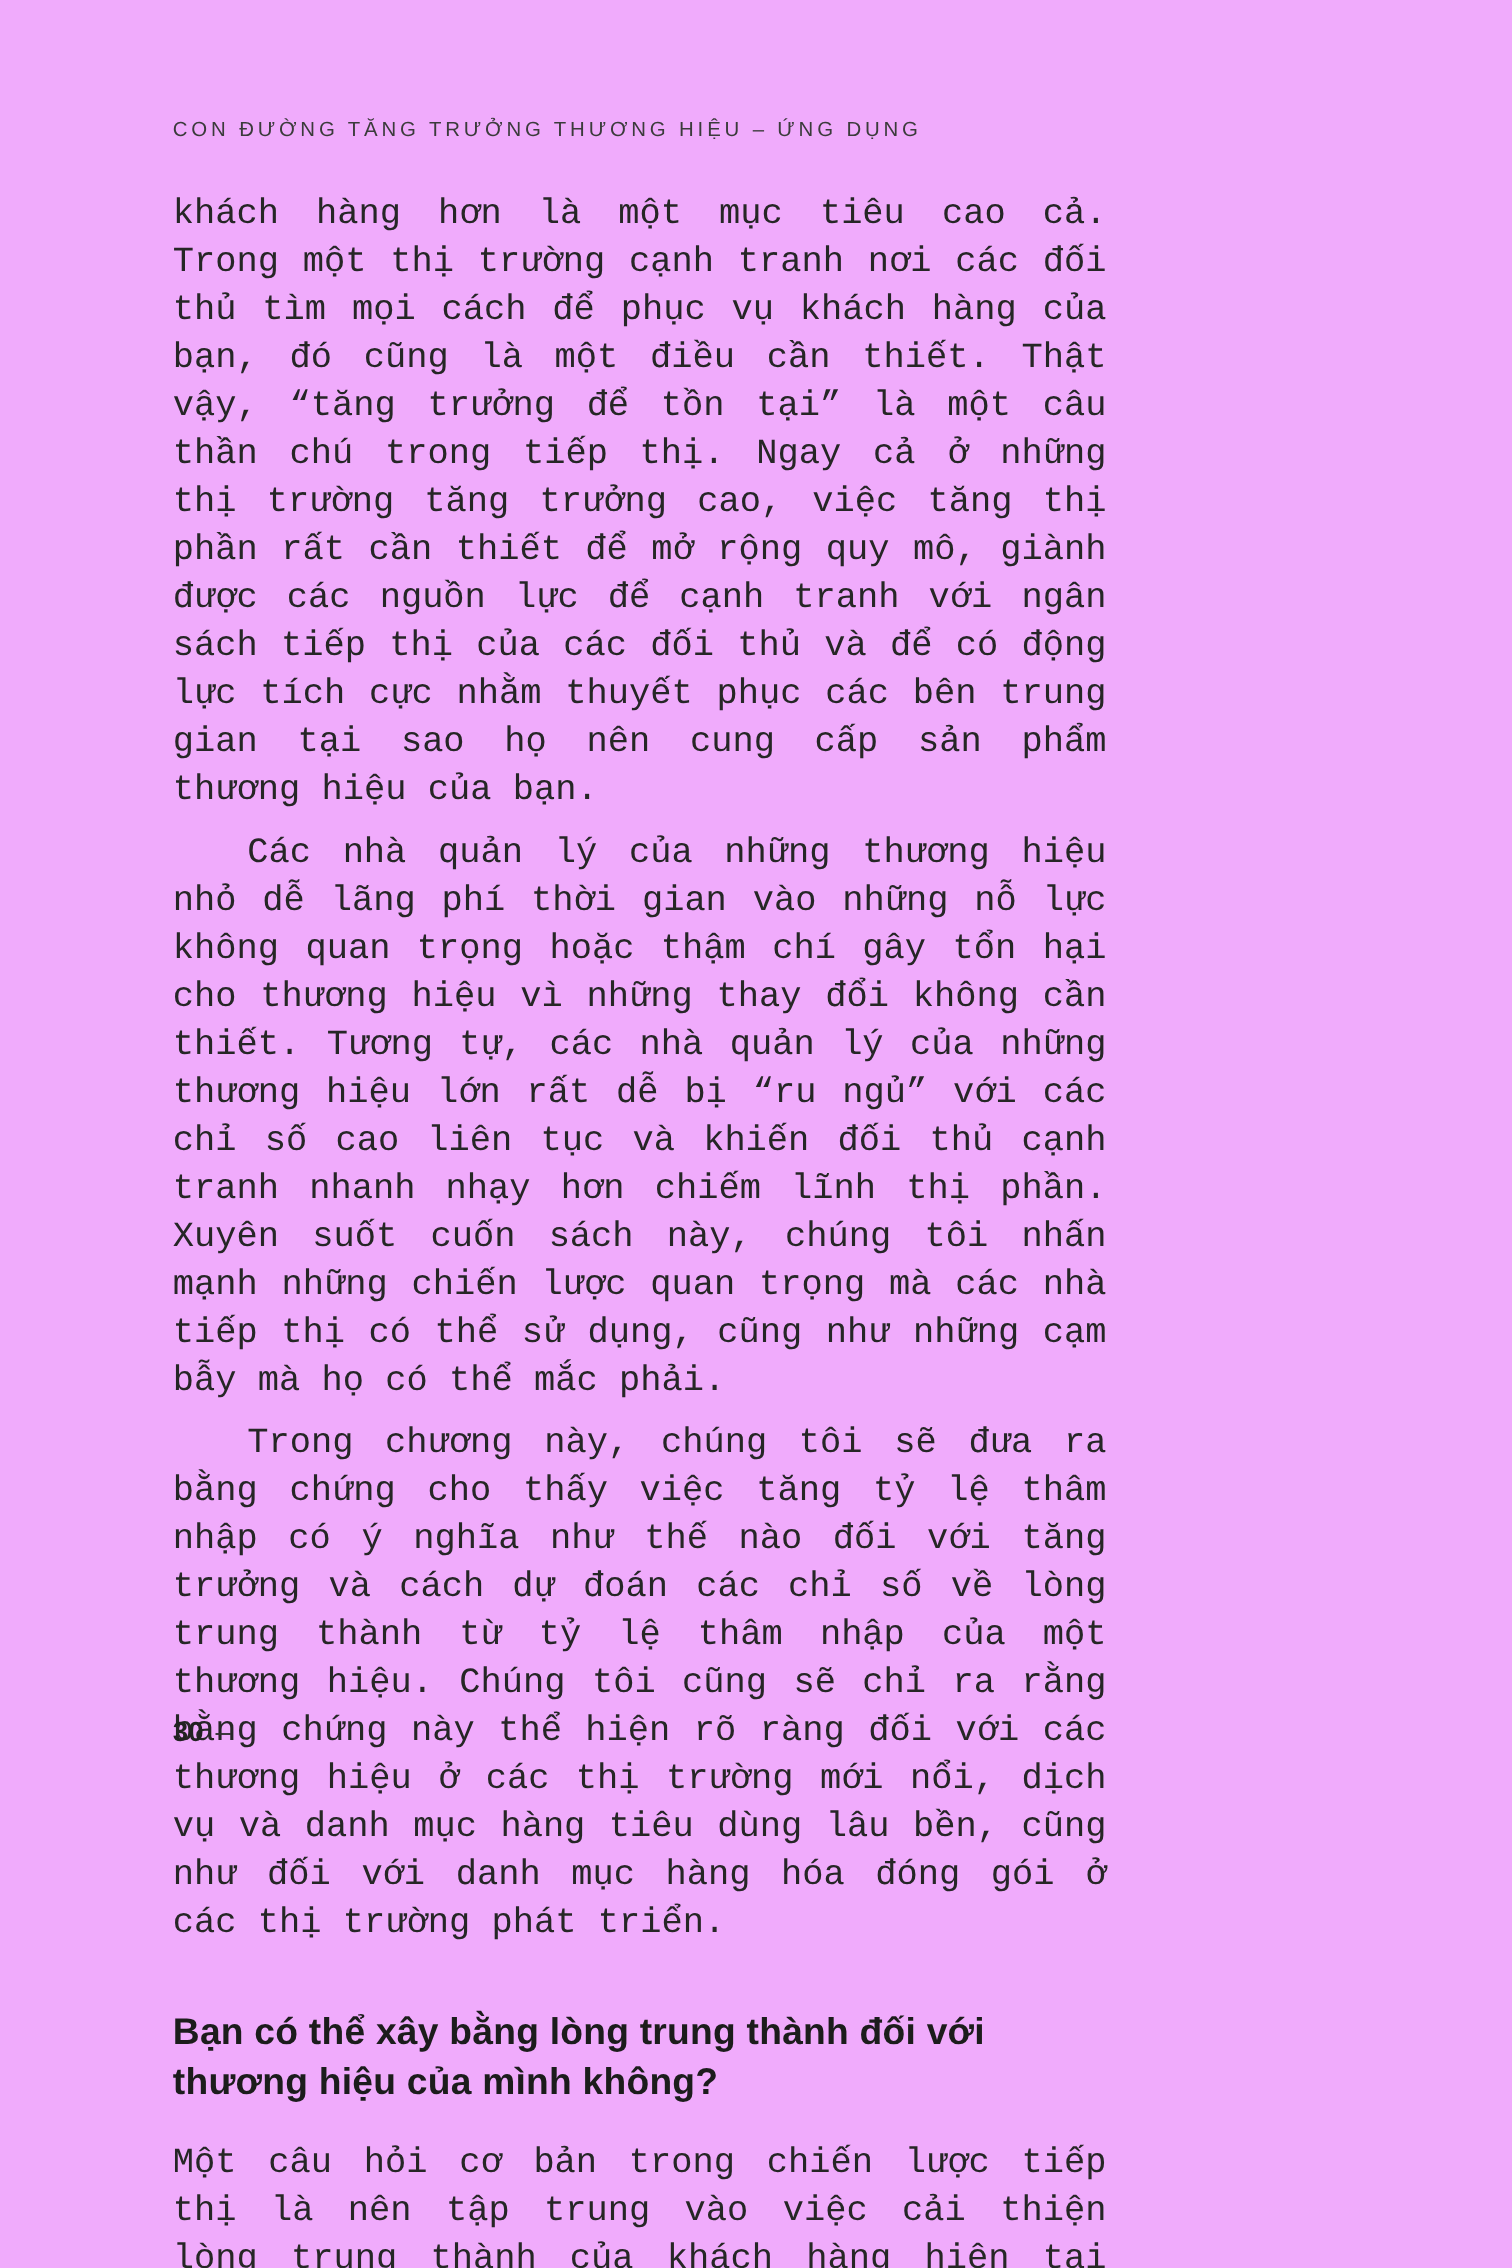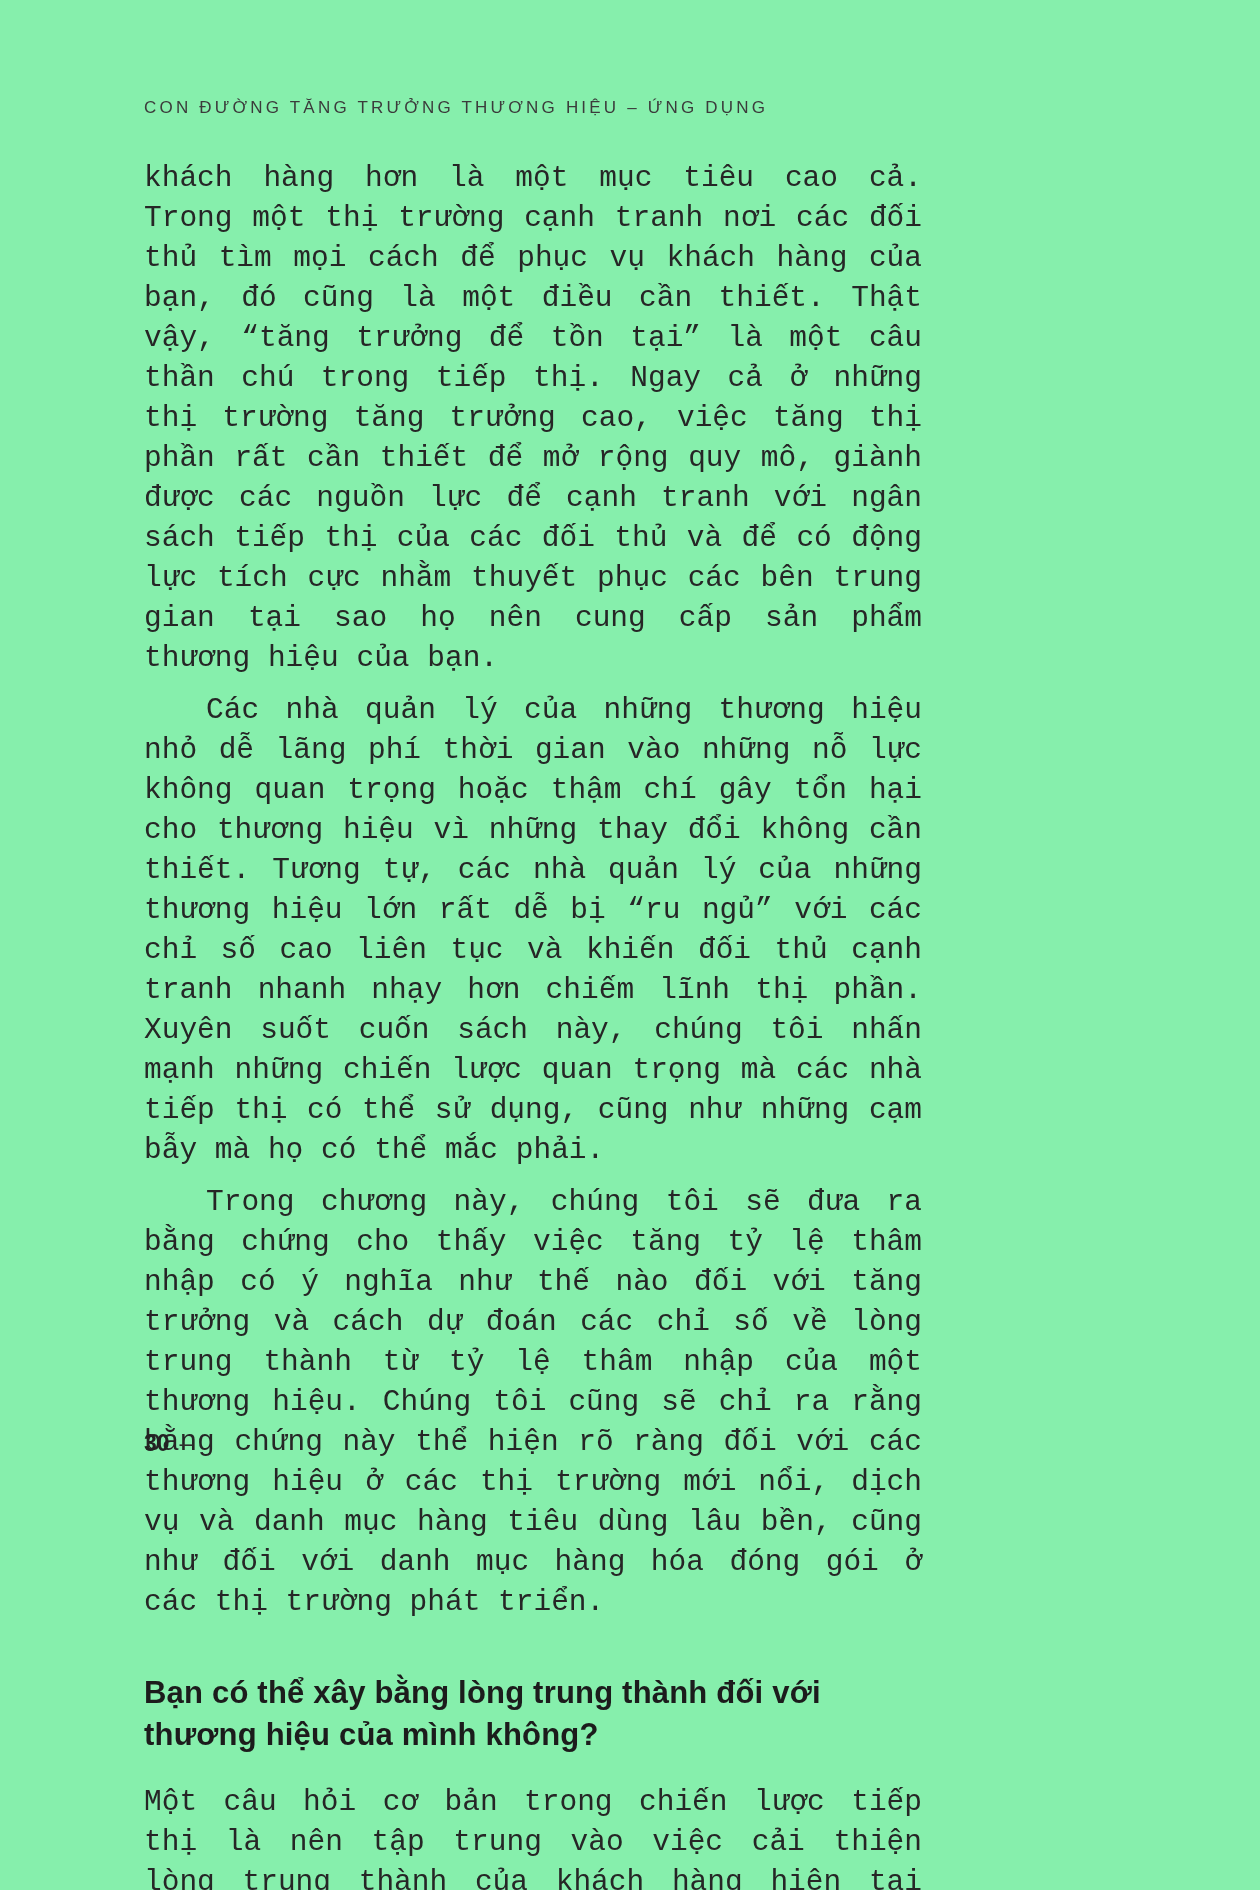--- a/index.html
+++ b/index.html
@@ -11,21 +11,21 @@
     height: 1890px;
     background: #ffffff;
     position: relative;
     font-family: "Liberation Serif", serif;
     color: #262626;
     overflow: hidden;
   }
   .page {
     position: absolute;
     inset: 0;
-    background: #86efac;
+    background: #f0abfc;
   }
   .running-head {
     position: absolute;
     top: 98px;
     left: 144px;
     width: 980px;
     font-family: "Liberation Sans", sans-serif;
     font-size: 17px;
     font-weight: 500;
     letter-spacing: 3.2px;

